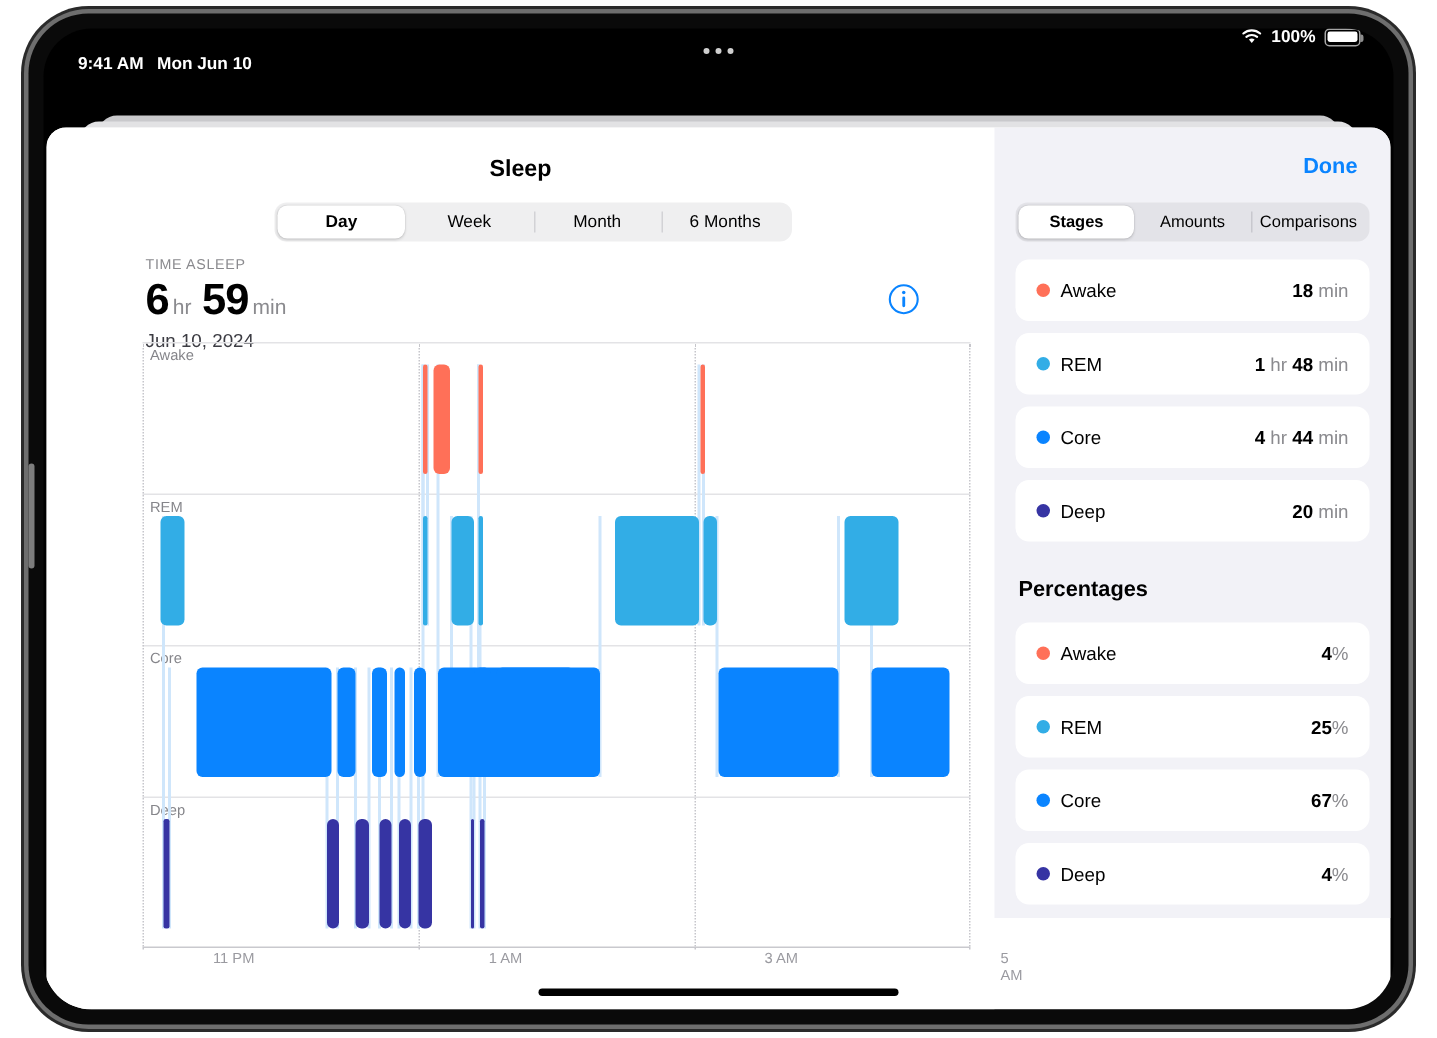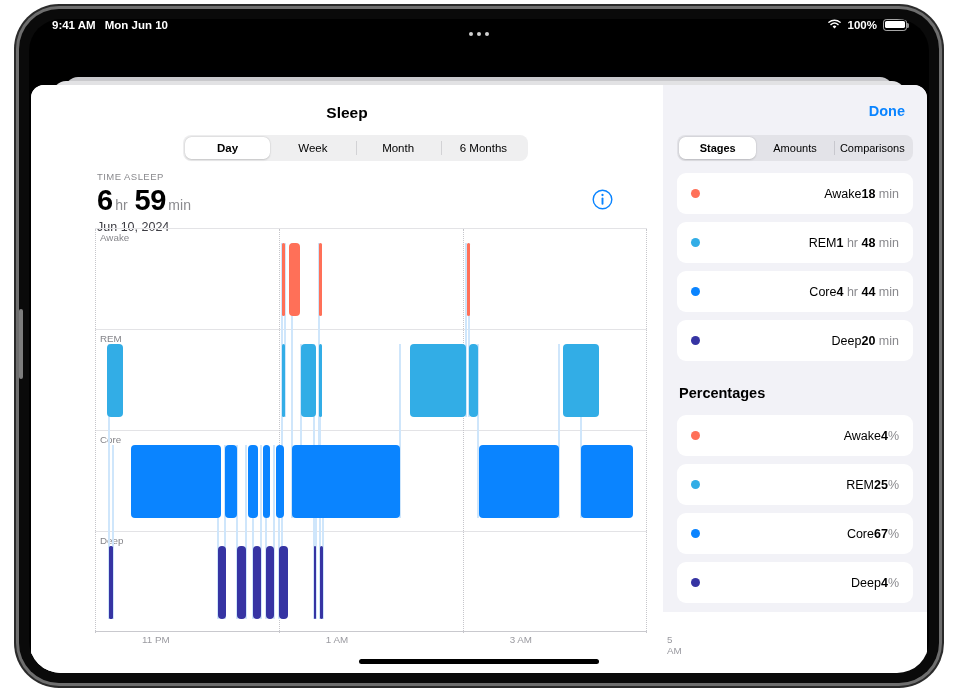--- a/index.html
+++ b/index.html
@@ -39,21 +39,21 @@
   #status-bar {
     position: absolute; left: 0; top: 0;
     width: 900px; height: 30px;
     color: #ffffff;
     font-size: 11.5px;
     font-weight: bold;
     display: flex; align-items: center;
   }
   #status-left {
     position: absolute; left: 23px; top: 0; height: 30px;
-    display: flex; align-items: flex-start; gap: 9px;
+    display: flex; align-items: flex-end; gap: 9px;
   }
   #status-center {
     position: absolute; left: 0; top: 0; width: 900px; height: 30px;
     display: flex; align-items: center; justify-content: center;
   }
   #multitask-dots { display: flex; gap: 4px; align-items: center; }
   #multitask-dots i {
     display: block; width: 4px; height: 4px; border-radius: 50%;
     background: #cfcfcf;
   }
@@ -216,21 +216,20 @@
     position: absolute;
     width: 2px;
     background: #cfe6fb;
   }
 
   
   #right-pane {
     width: 264px; height: 527px;
     background: #f2f2f7;
     position: relative;
-    text-align: right;
   }
   #done-button {
     position: absolute; right: 22px; top: 18px;
     font-size: 14.5px; color: #0a84ff; font-weight: bold;
     cursor: pointer;
   }
   #stage-segmented {
     position: absolute;
     left: 14px; top: 50px;
     width: 236px; height: 26px;

